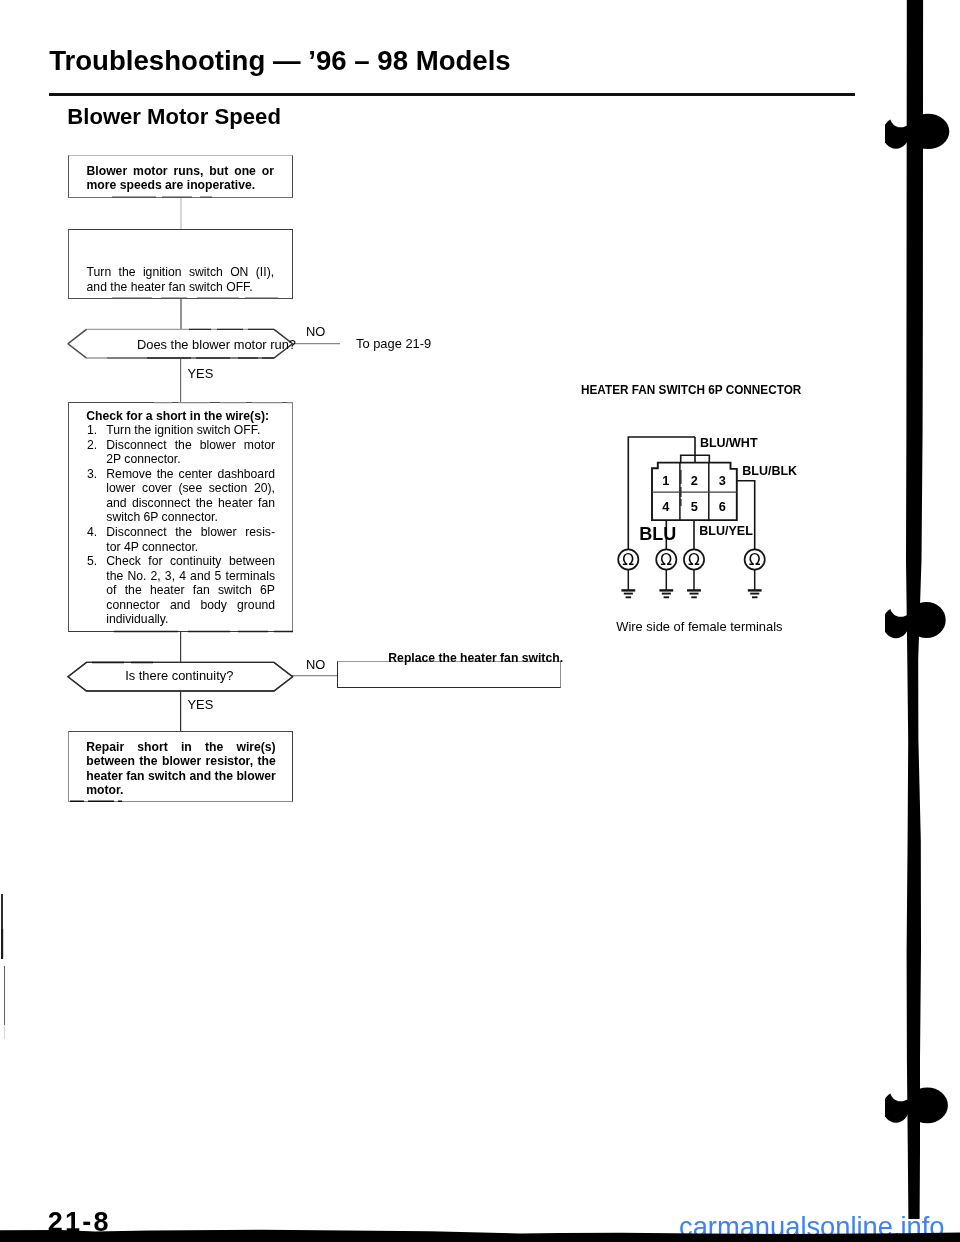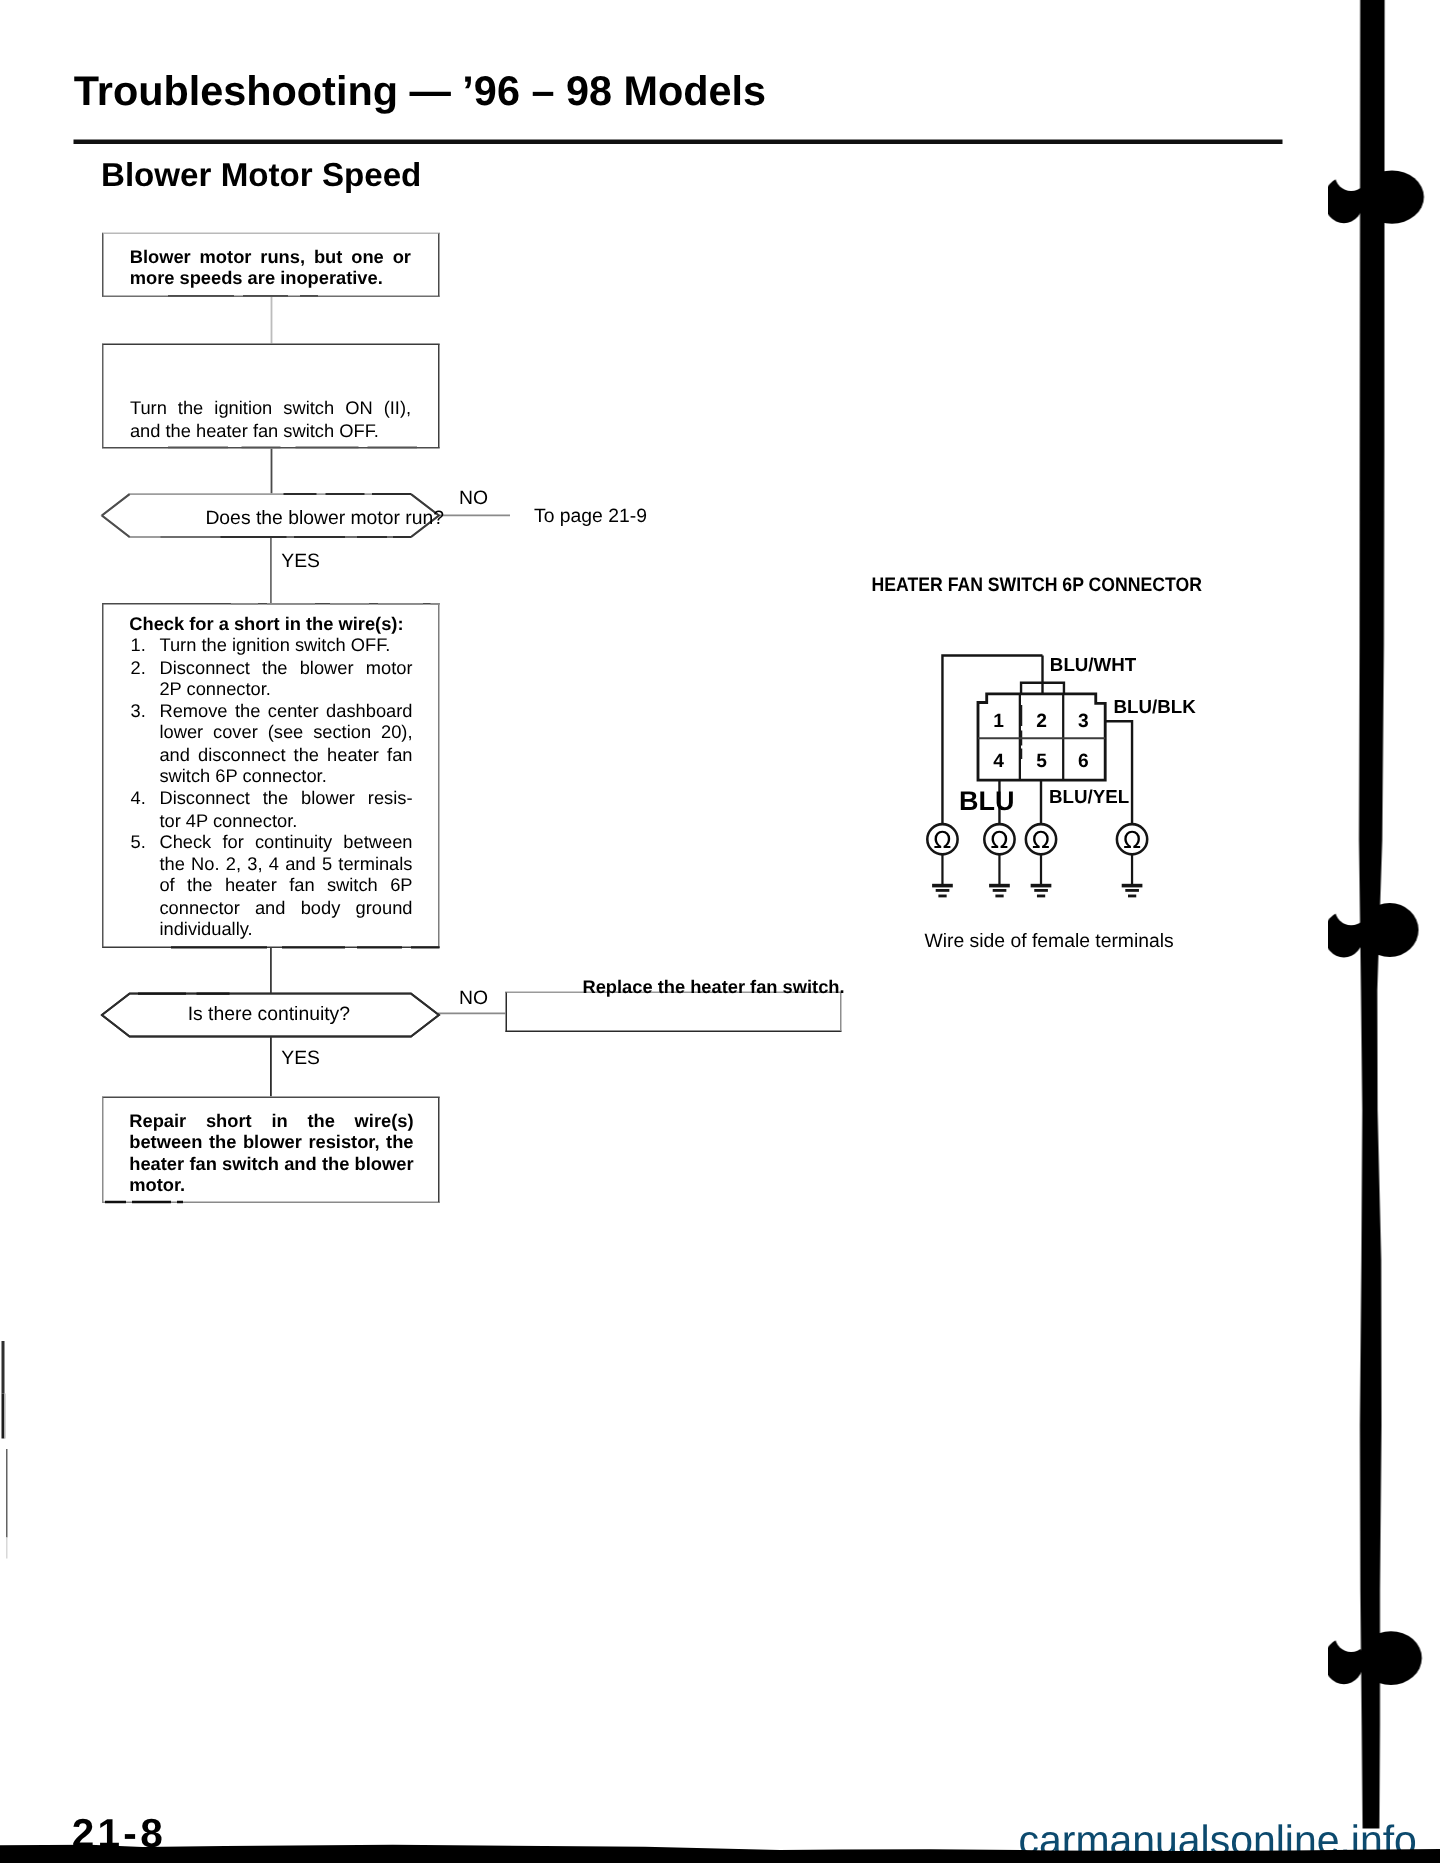--- a/index.html
+++ b/index.html
@@ -16,21 +16,21 @@
   .sect{font-weight:bold;font-size:22.1px;}
   .rule{background:#111;}
   
   .fbox{position:absolute;box-sizing:border-box;border:1.4px solid #2a2a2a;background:#fff;}
   .ftext{position:absolute;font-size:12.2px;line-height:14.55px;}
   .lrow.ftext{position:static;}
   .plain{font-weight:normal;}
   .lbl{position:absolute;font-size:12.9px;}
   .bold{font-weight:bold;}
   svg{display:block;}
-  .wm{position:absolute;color:#0c4a6e;font-size:27.3px;letter-spacing:0px;}
+  .wm{position:absolute;color:#3b82f6;font-size:27.3px;letter-spacing:0px;}
   .pnum{position:absolute;font-weight:bold;font-size:27px;letter-spacing:2.2px;}
   .tline{white-space:nowrap;}
   .tline.jst{white-space:normal;text-align:justify;text-align-last:justify;}
   .lrow{display:flex;align-items:baseline;}
   .num{flex:0 0 19.3px;width:19.3px;white-space:nowrap;}
   .txt{flex:1 1 auto;}
 </style>
 </head>
 <body>
 

